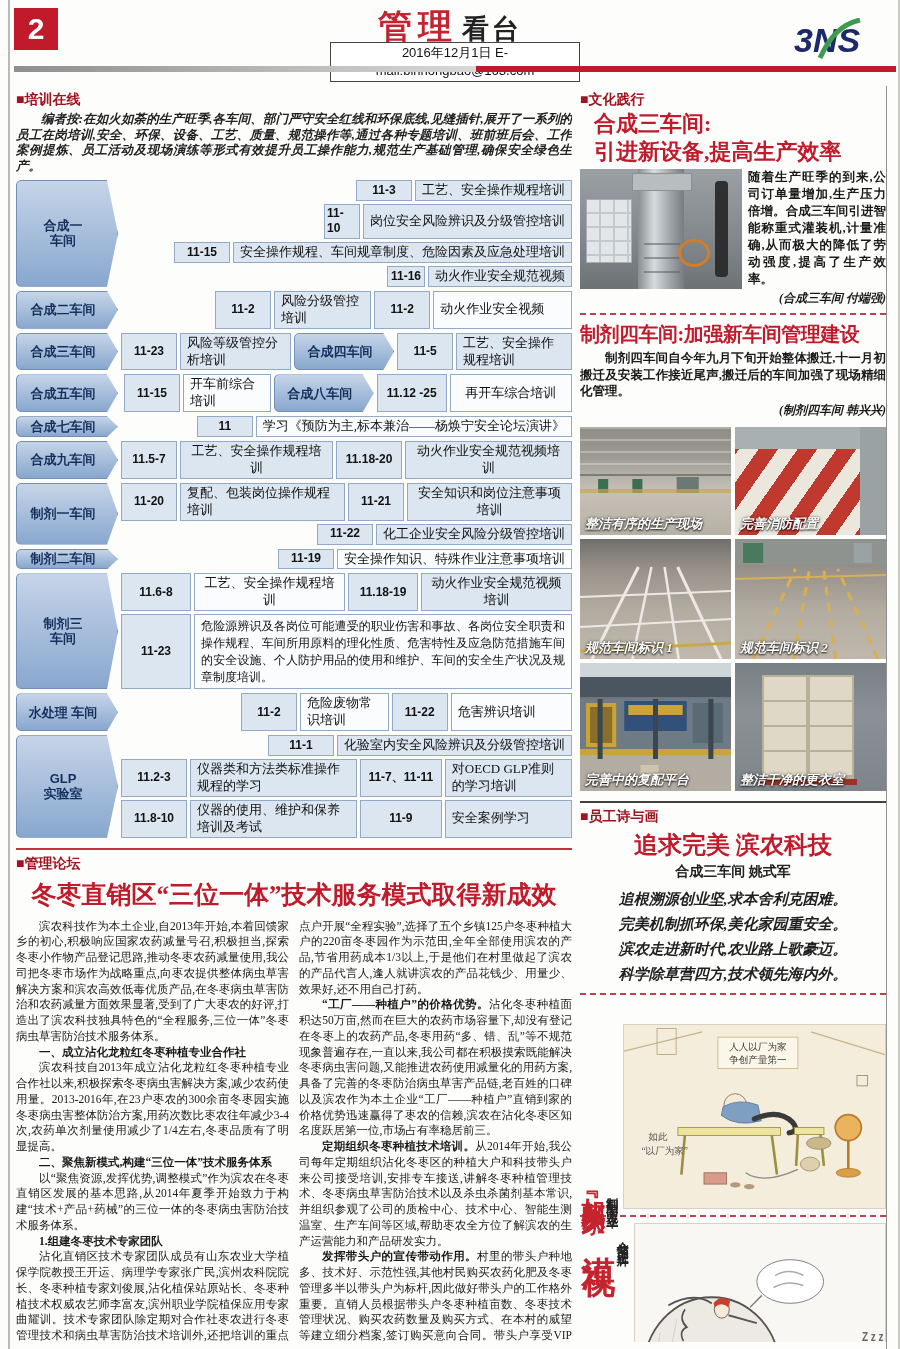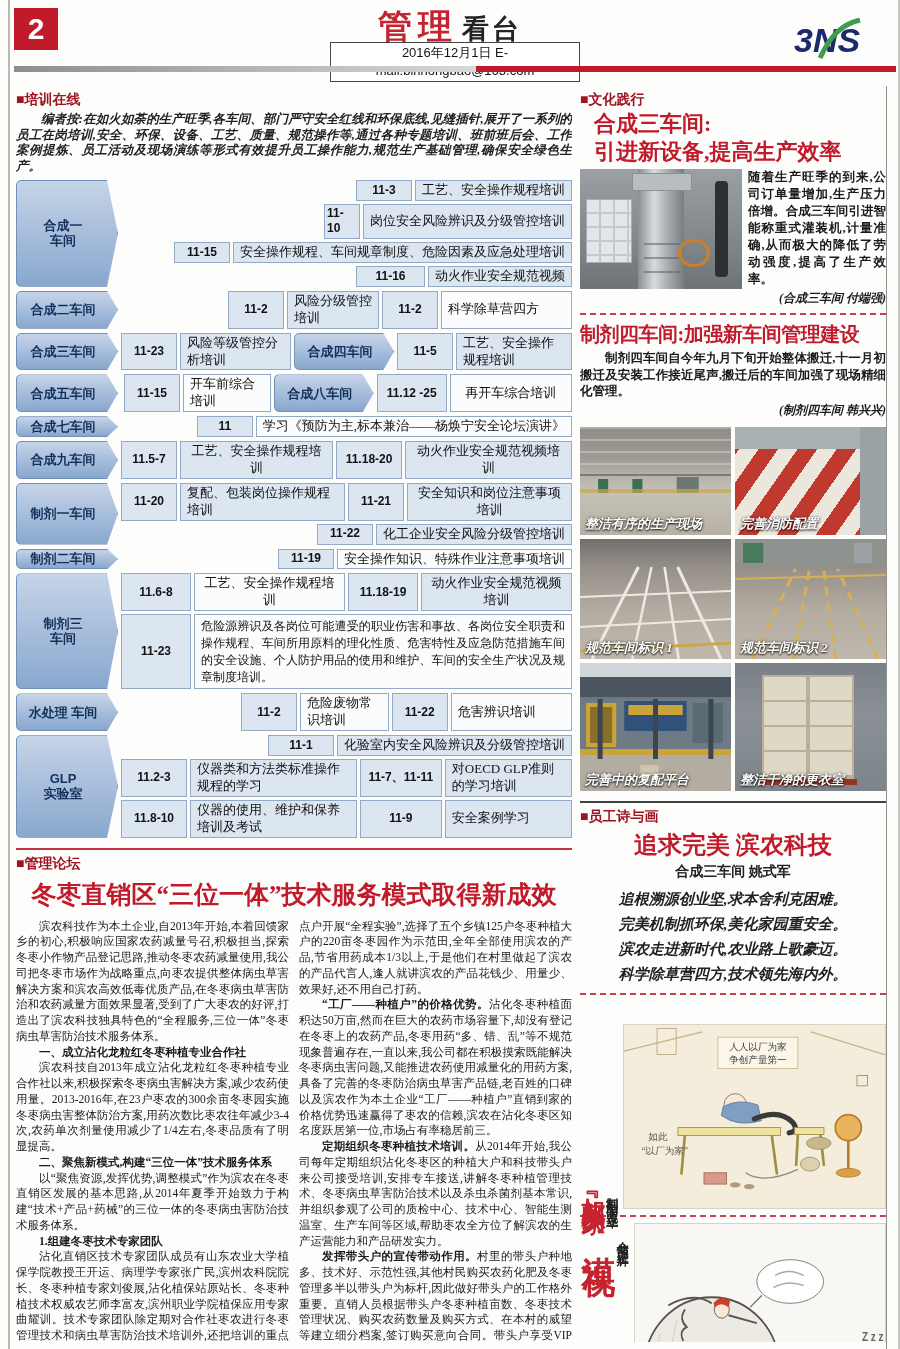--- a/index.html
+++ b/index.html
@@ -154,33 +154,33 @@
             </div>
             <div class="subrow">
               <div class="cell cdate" style="width: 36px;">11-10</div>
               <div class="cell ctext" style="flex: 1 1 0%;">岗位安全风险辨识及分级管控培训</div>
             </div>
             <div class="subrow">
               <div class="cell cdate" style="width: 56px;">11-15</div>
               <div class="cell ctext" style="flex: 1 1 0%;">安全操作规程、车间规章制度、危险因素及应急处理培训</div>
             </div>
             <div class="subrow">
-              <div class="cell cdate" style="width: 69px;">11-16</div>
+              <div class="cell cdate" style="width: 38px;">11-16</div>
               <div class="cell ctext" style="flex: 1 1 0%;">动火作业安全规范视频</div>
             </div>
           </div>
         </div>
         <div class="t-row">
           <div class="chev">合成二车间</div>
           <div class="subs">
             <div class="subrow">
               <div class="cell cdate" style="width: 56px;">11-2</div>
               <div class="cell ctext" style="flex: 1 1 0%;">风险分级管控培训</div>
               <div class="cell cdate" style="width: 56px;">11-2</div>
-              <div class="cell ctext cw" style="flex: 1.5 1 0%;">科学除草营四方</div>
+              <div class="cell ctext cw" style="flex: 1.5 1 0%;">动火作业安全视频</div>
             </div>
           </div>
         </div>
         <div class="t-row">
           <div class="chev">合成三车间</div>
           <div class="subs">
             <div class="subrow">
               <div class="cell cdate" style="width: 56px;">11-23</div>
               <div class="cell ctext" style="flex: 1 1 0%;">风险等级管控分析培训</div>
               <div class="chev inchev">合成四车间</div>

